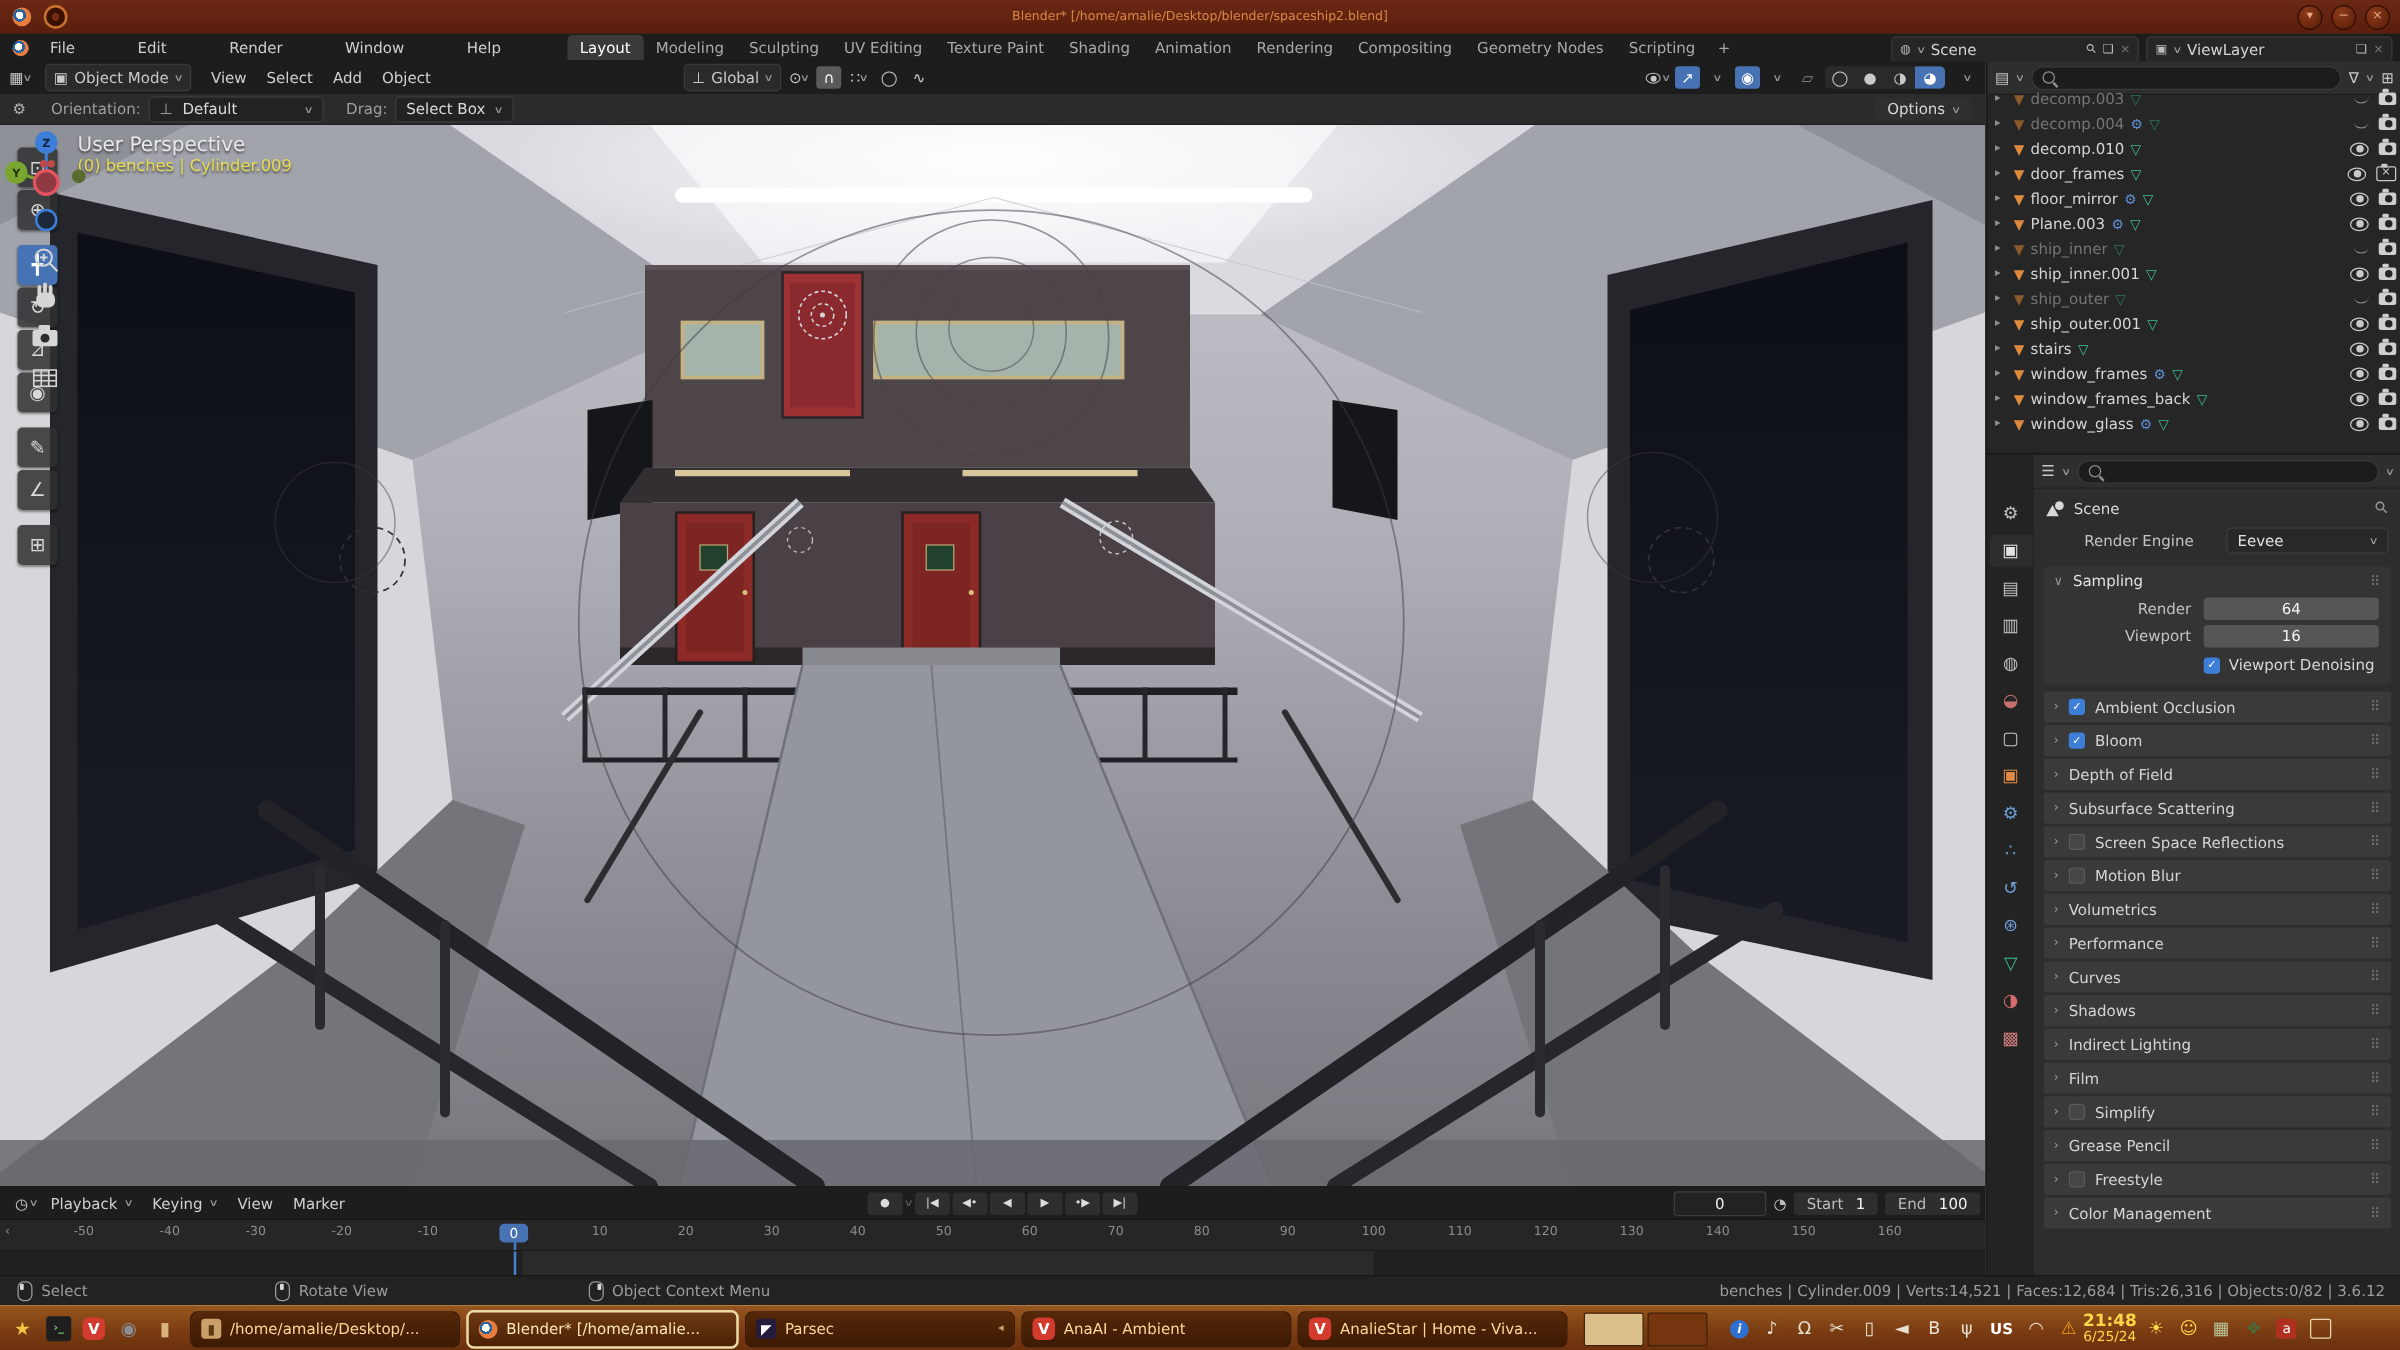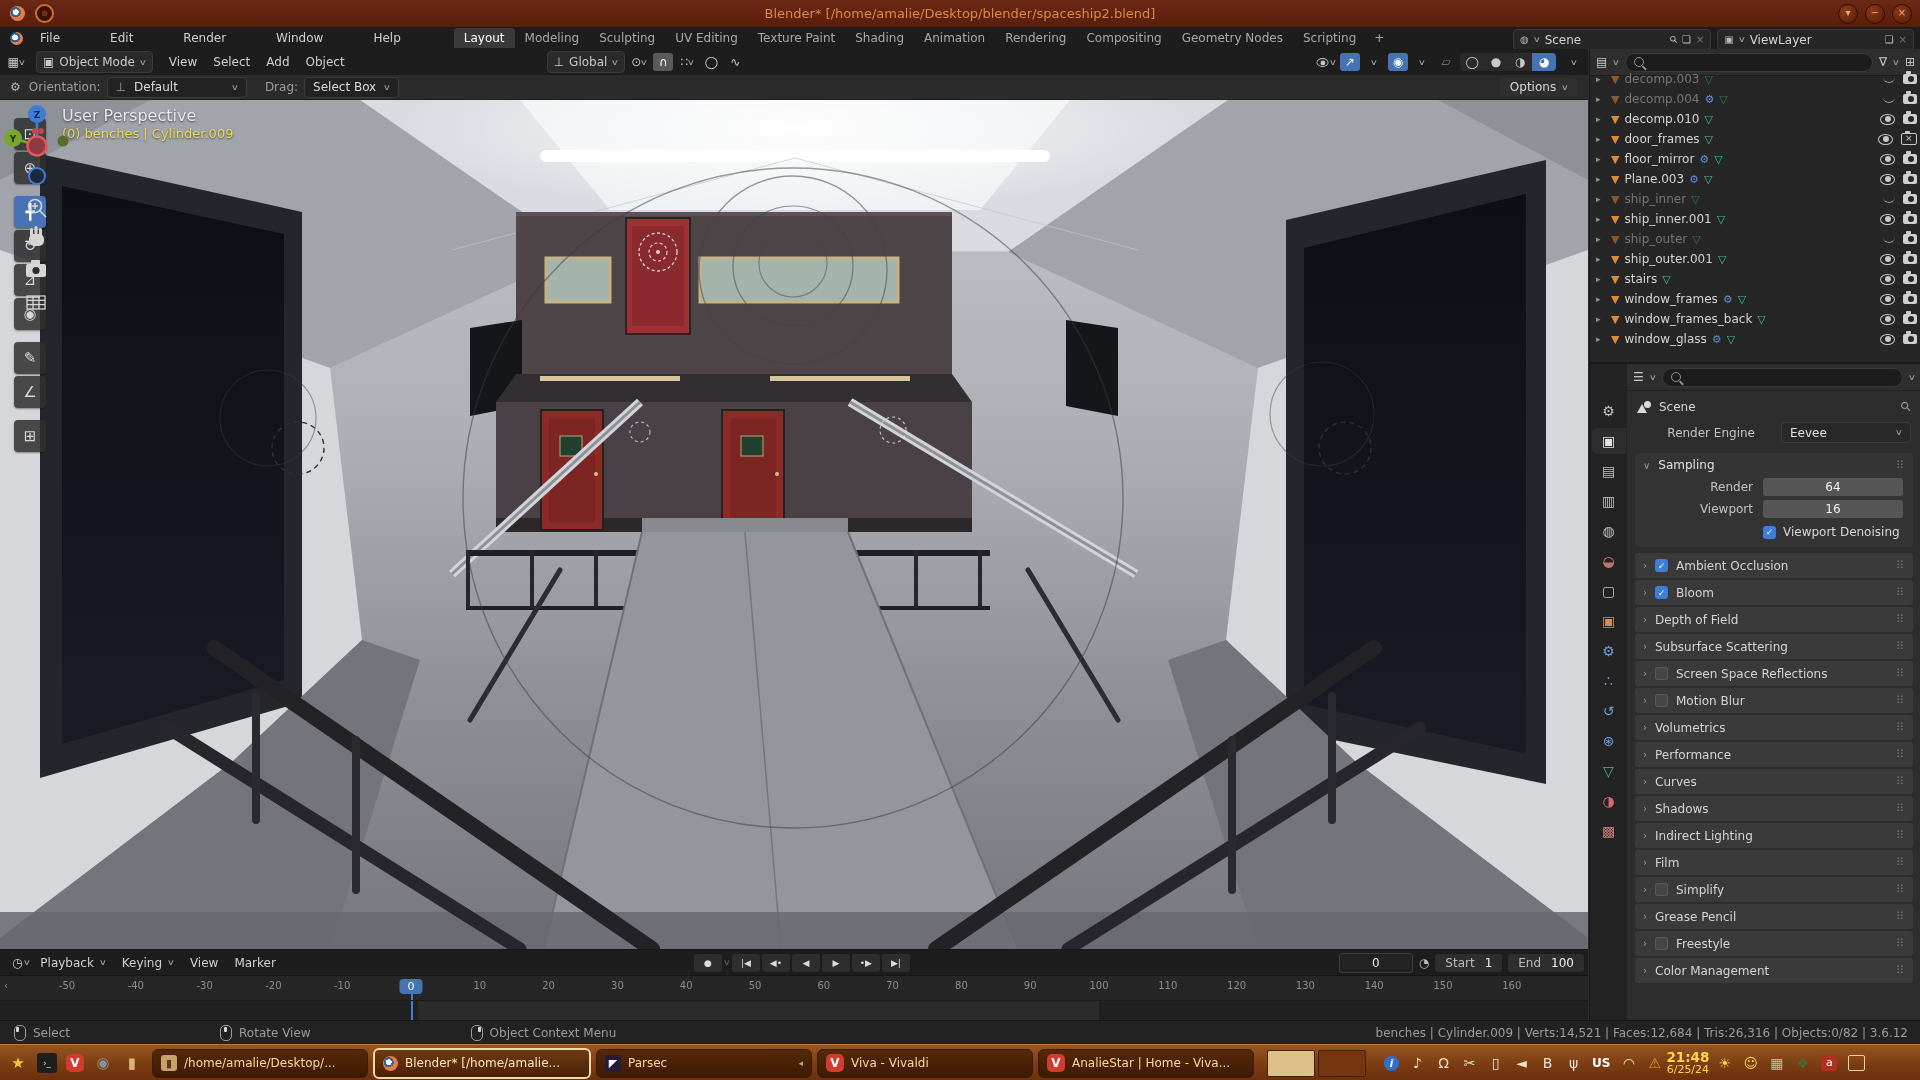--- a/index.html
+++ b/index.html
@@ -5,21 +5,21 @@
   html,body{margin:0;padding:0;background:#000;}
   #app{position:relative;width:1920px;height:1080px;overflow:hidden;
        font-family:"DejaVu Sans","Liberation Sans",sans-serif;font-size:12px;color:#c9c9c9;
        background:#303030;user-select:none;}
   
   .titlebar{position:absolute;left:0;top:0;width:1920px;height:27px;
     background:linear-gradient(#6b2815,#5a1e0c);display:flex;align-items:center;color:#d98a44;}
   .titlebar .tb-left{display:flex;align-items:center;gap:10px;margin-left:10px;}
   .blogo{width:15px;height:15px;border-radius:50%;background:radial-gradient(circle at 38% 42%,#fff 0 3px,#2a65a0 3px 5px,#e87d3e 5px);display:inline-block;}
   .target-ic{width:15px;height:15px;border-radius:50%;border:2px solid #c9712e;background:radial-gradient(circle,#7a2c10 0 3px,#3a1204 3px);display:inline-block;}
-  .tb-title{position:absolute;left:0;right:0;text-align:center;font-size:13px;}
+  .tb-title{position:absolute;left:0;right:0;text-align:center;font-size:10px;}
   .tb-controls{position:absolute;right:8px;top:4px;display:flex;gap:7px;}
   .tb-btn{width:18px;height:18px;border-radius:50%;background:radial-gradient(circle at 35% 30%,#8d3a18,#561c08);
     border:1px solid #2c0d03;color:#e8a87e;font-size:10px;line-height:16px;text-align:center;}
   
   .menubar{position:absolute;left:0;top:27px;width:1920px;height:22px;background:#1d1d1d;
     display:flex;align-items:center;border-bottom:1px solid #141414;}
   .menubar .blogo{width:13px;height:13px;margin:0 8px 0 10px;}
   .menu-item{padding:2px 9px;color:#cfcfcf;border-radius:3px;}
   .ws-tabs{display:flex;align-items:center;margin-left:44px;}
   .ws-tab{padding:3px 10px;color:#a9a9a9;border-radius:4px 4px 0 0;}
@@ -38,21 +38,21 @@
   .hdr-menus{display:flex;margin-left:4px;}
   .hdr-menu{padding:2px 8px;color:#d0d0d0;}
   .icon-btn{display:inline-flex;align-items:center;justify-content:center;min-width:20px;height:18px;border-radius:3px;color:#c9c9c9;}
   .icon-btn.pressed{background:#5a5a5a;color:#fff;}
   .icon-btn.blue{background:#4772b3;color:#fff;}
   .shade-cluster{display:flex;background:#2a2a2a;border-radius:4px;overflow:hidden;margin-right:4px;}
   .shade-cluster .icon-btn{border-radius:0;width:24px;}
   .vp-hdr-right{position:absolute;right:4px;display:flex;align-items:center;gap:4px;}
   .vp-tools{position:absolute;left:0;top:75px;width:1588px;height:24px;background:#2b2b2b;
     display:flex;align-items:center;border-bottom:1px solid #1e1e1e;}
-  .vt-label{color:#9f9f9f;margin:0 6px 0 8px;}
+  .vt-label{color:#9f9f9f;margin:0 6px 0 20px;}
   .dd{display:inline-flex;align-items:center;gap:8px;background:#222;border:1px solid #3c3c3c;border-radius:4px;padding:2px 8px;color:#dcdcdc;height:15px;}
   .options-btn{position:absolute;right:10px;display:flex;align-items:center;gap:6px;background:#2f2f2f;border-radius:4px;padding:2px 10px;color:#d8d8d8;}
   
   .viewport{position:absolute;left:0;top:100px;width:1588px;height:849px;overflow:hidden;background:#909097;}
   .viewport svg{position:absolute;inset:0;}
   .vp-overlay-label{position:absolute;left:62px;top:6px;color:#e9e9e9;font-size:16px;text-shadow:0 1px 2px rgba(0,0,0,.6);}
   .vp-overlay-active{position:absolute;left:62px;top:26px;color:#e8dd4f;font-size:13px;text-shadow:0 1px 2px rgba(0,0,0,.6);}
   .vp-toolbar{position:absolute;left:14px;top:18px;display:flex;flex-direction:column;}
   .tool-btn{width:32px;height:32px;margin-bottom:2px;border-radius:4px;background:#2f2f2fd9;color:#d8d8d8;
     display:flex;align-items:center;justify-content:center;font-size:15px;box-shadow:0 1px 2px rgba(0,0,0,.4);}
@@ -915,21 +915,21 @@
           <span class="blogo"></span>
           <span class="lbl">Blender* [/home/amalie...</span>
         </div>
         <div class="task">
           <span class="task-ic parsec">◤</span>
           <span class="lbl">Parsec</span>
           <span class="grp-arrow">◂</span>
         </div>
         <div class="task">
           <span class="task-ic vivaldi">V</span>
-          <span class="lbl">Viva - Vivaldi</span>
+          <span class="lbl">AnaAI - Ambient</span>
         </div>
         <div class="task">
           <span class="task-ic vivaldi">V</span>
           <span class="lbl">AnalieStar | Home - Viva...</span>
         </div>
       </div>
     <div class="pager">
       <span class="cell cur"></span>
       <span class="cell other"></span>
     </div>

